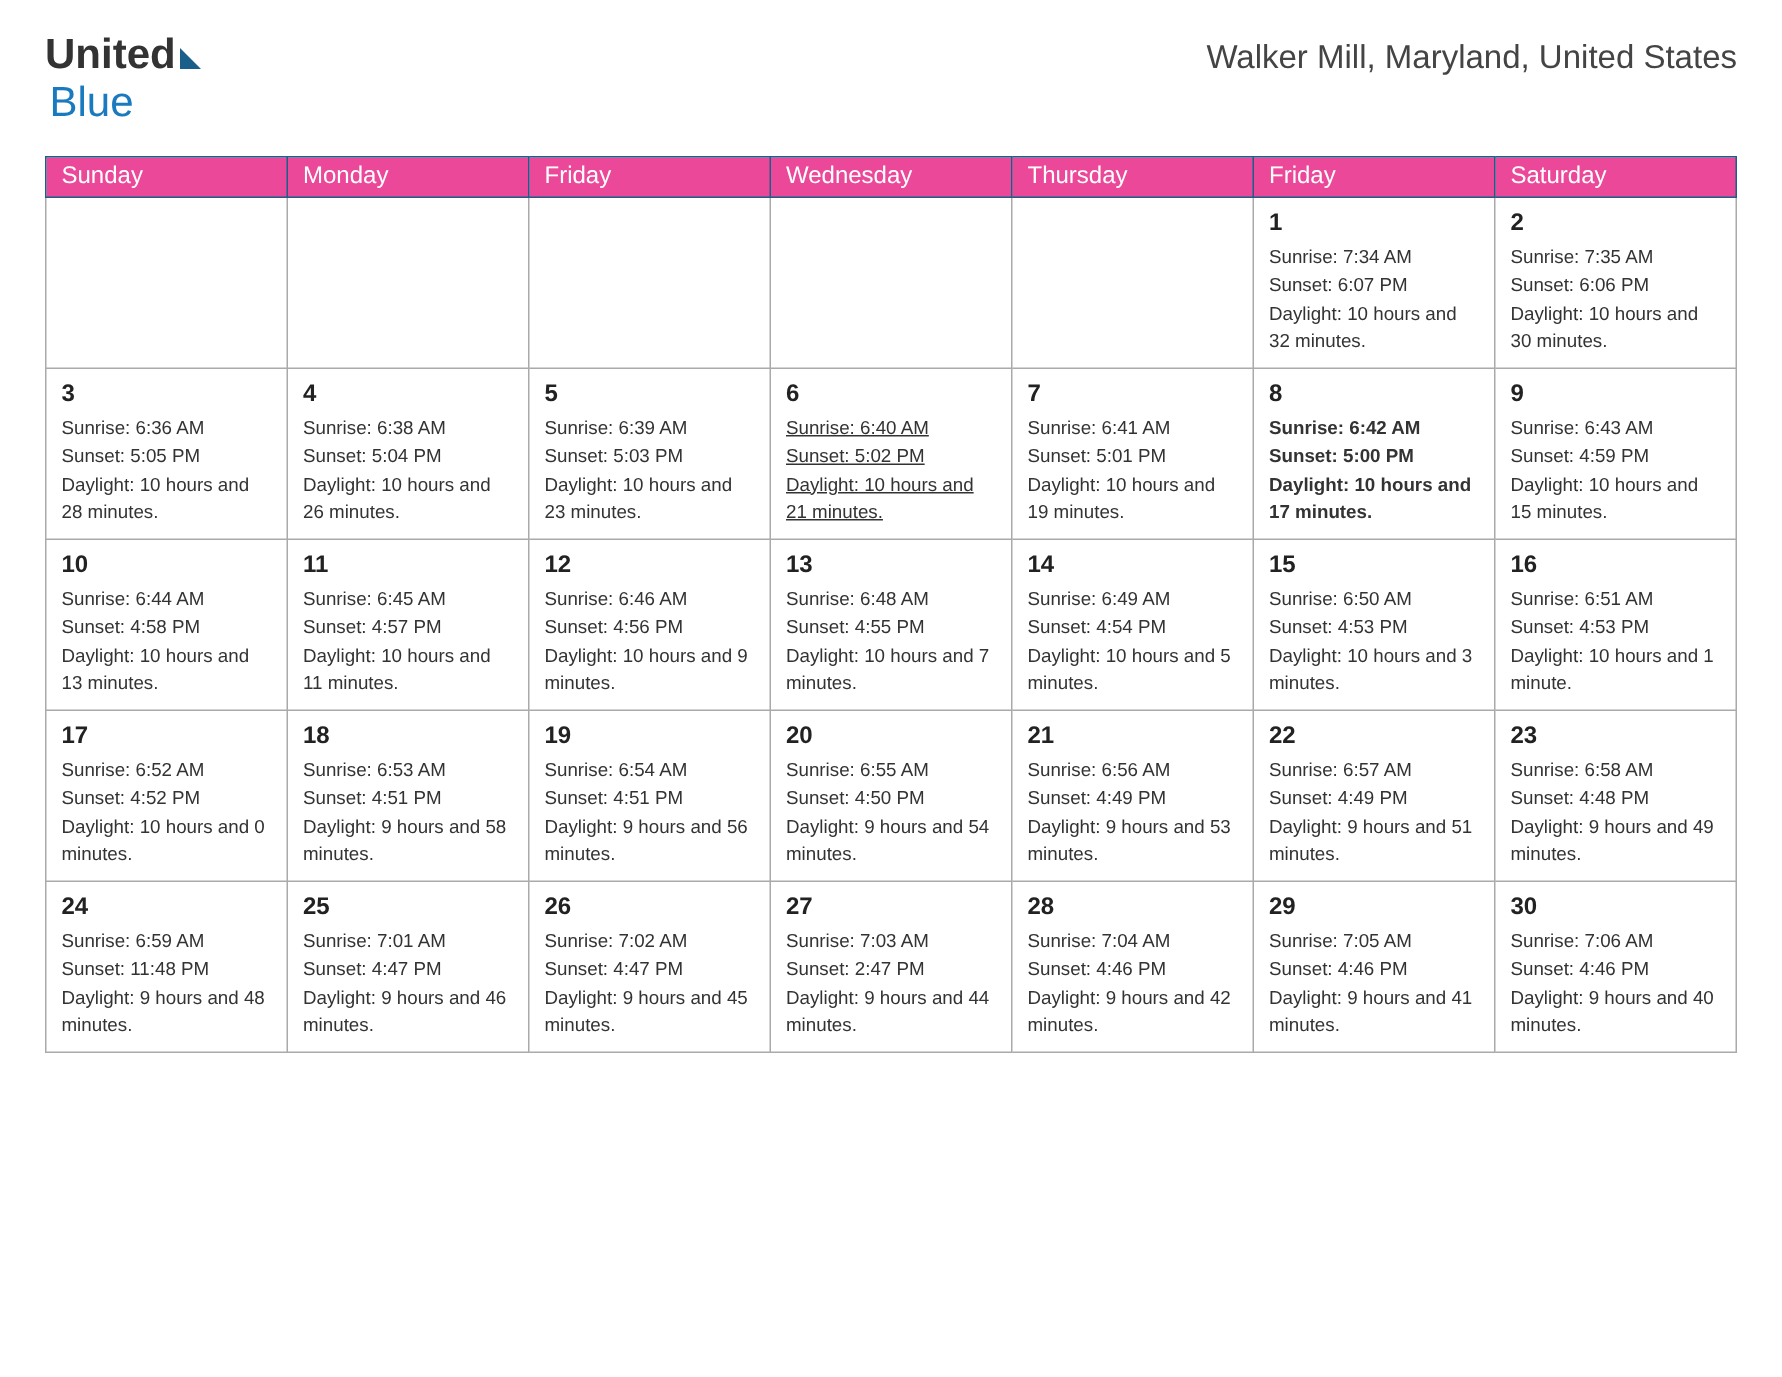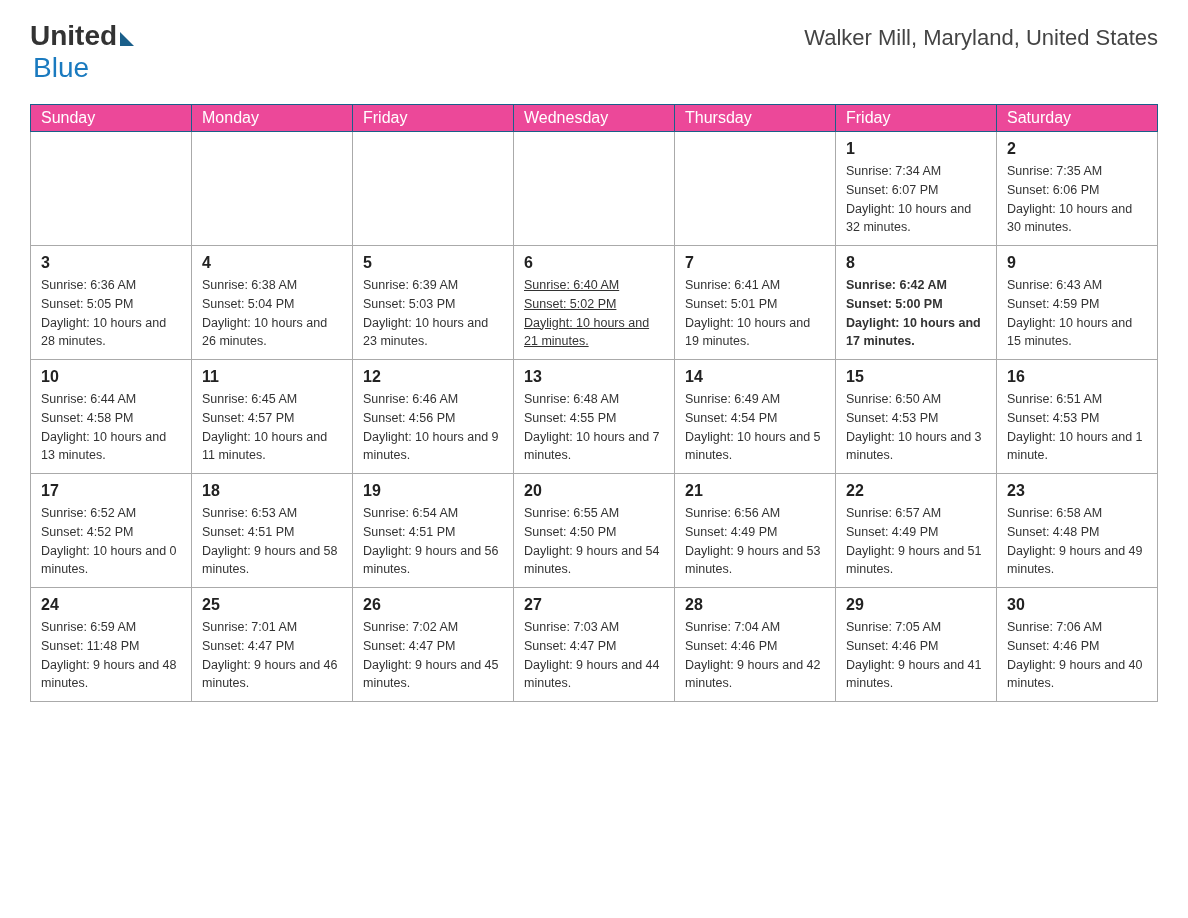--- a/index.html
+++ b/index.html
@@ -296,21 +296,21 @@
         </td>
         <td>
           <span class="day-number">26</span>
           <div class="day-info" style="white-space: pre-line;">Sunrise: 7:02 AM
 Sunset: 4:47 PM
 Daylight: 9 hours and 45 minutes.</div>
         </td>
         <td>
           <span class="day-number">27</span>
           <div class="day-info" style="white-space: pre-line;">Sunrise: 7:03 AM
-Sunset: 4:47 PM
+Sunset: 2:47 PM
 Daylight: 9 hours and 44 minutes.</div>
         </td>
         <td>
           <span class="day-number">28</span>
           <div class="day-info" style="white-space: pre-line;">Sunrise: 7:04 AM
 Sunset: 4:46 PM
 Daylight: 9 hours and 42 minutes.</div>
         </td>
         <td>
           <span class="day-number">29</span>

